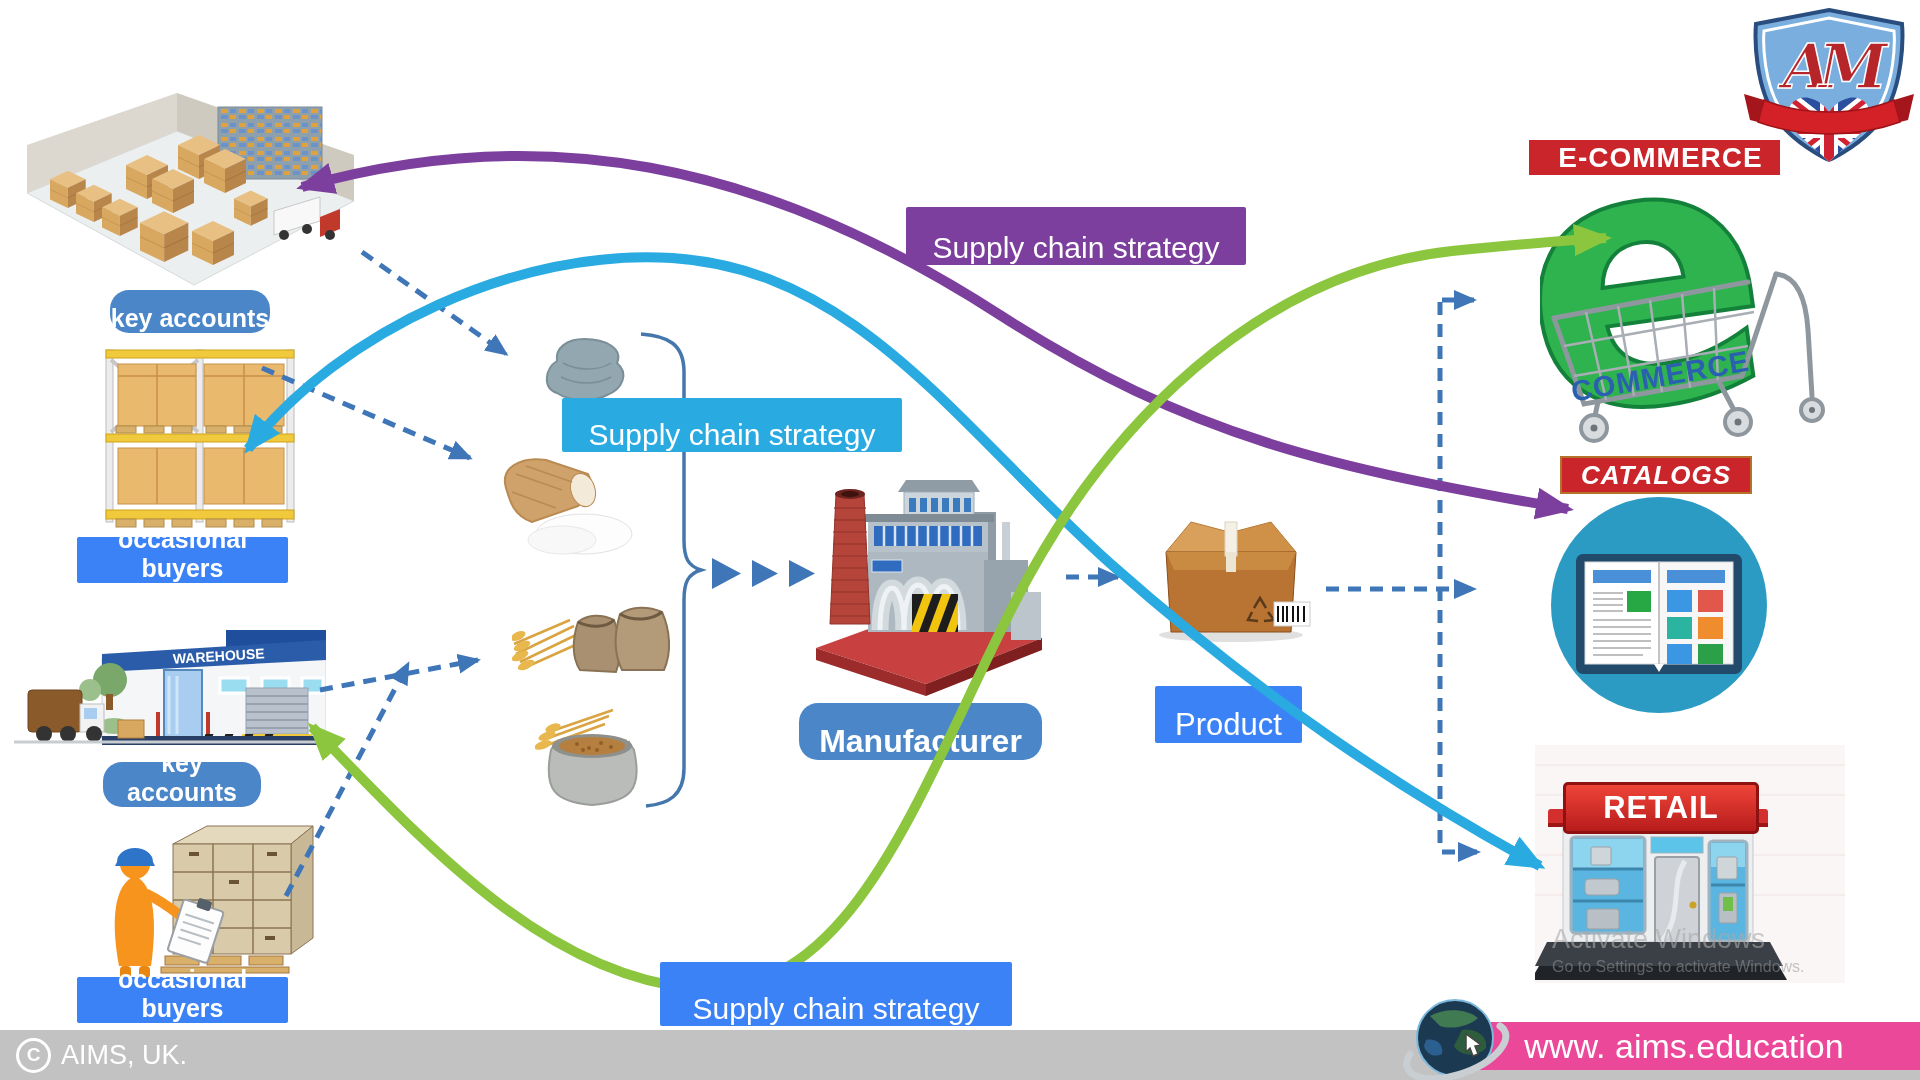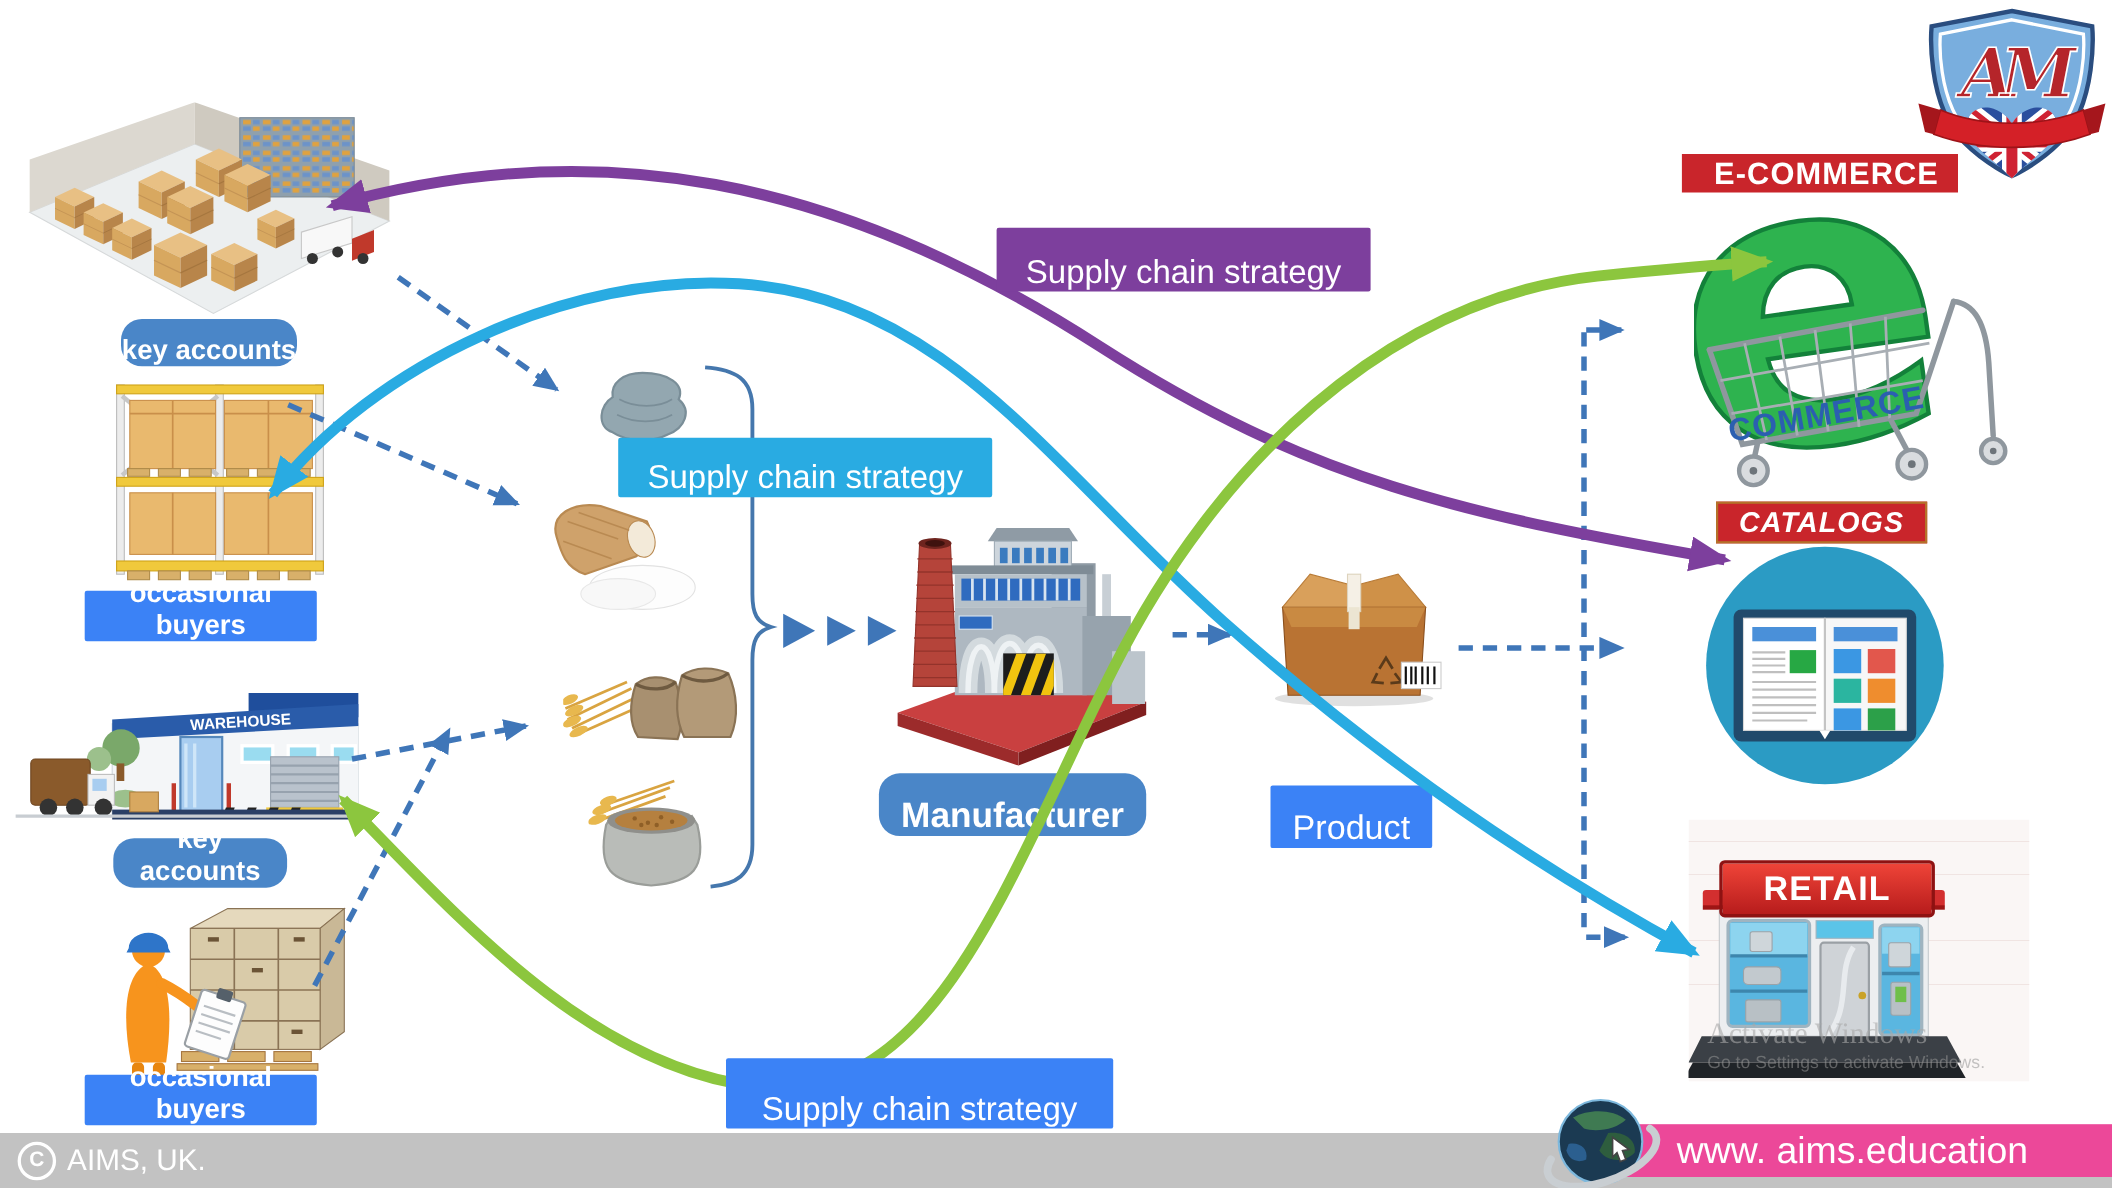--- a/index.html
+++ b/index.html
@@ -390,21 +390,21 @@
     <g stroke="#111" stroke-width="2">
       <line x1="132" y1="114" x2="132" y2="130"></line>
         <line x1="137" y1="114" x2="137" y2="130"></line>
       <line x1="141" y1="114" x2="141" y2="130"></line>
         <line x1="147" y1="114" x2="147" y2="130"></line>
       <line x1="152" y1="114" x2="152" y2="130"></line>
         <line x1="158" y1="114" x2="158" y2="130"></line>
     </g>
   </svg>
 
-  <div class="abs lbl lbl-green small-label" style="left:1155px;top:714px;width:147px;height:57px;font-size:31px;font-weight:500;">
+  <div class="abs lbl lbl-green small-label" style="left:1155px;top:686px;width:147px;height:57px;font-size:31px;font-weight:500;">
     <span>Product</span>
   </div>
 
   <div class="abs banner-red small-label" style="left:1529px;top:140px;width:239px;height:35px;font-size:28px;font-weight:600;letter-spacing:1px;padding-left:12px;">
     <span>E-COMMERCE</span>
   </div>
 
   <svg class="abs illus" style="left:1540px;top:170px;" width="300" height="280" viewBox="0 0 300 280">
     <text x="105" y="232" text-anchor="middle" font-family="DejaVu Sans, sans-serif" font-weight="bold" font-size="360" fill="#2eb34f" stroke="#13813a" stroke-width="4" transform="rotate(-8 105 120)">e</text>
     <g stroke="#8f979e" stroke-width="5" fill="none" stroke-linecap="round">
@@ -499,21 +499,21 @@
     <rect x="184" y="148" width="18" height="30" rx="2" fill="#b8c0c5" stroke="#9aa3a9"></rect>
     <rect x="188" y="152" width="10" height="14" fill="#6fbf49"></rect>
     <polygon points="12,197 235,197 248,221 0,221" fill="#3b4046"></polygon>
     <polygon points="4,221 244,221 252,235 -4,235" fill="#202428"></polygon>
   </svg>
 
   <div class="abs" id="retail-sign" style="left:1563px;top:782px;width:190px;height:46px;">
     <span>RETAIL</span>
   </div>
 
-  <div class="abs" id="wm1" style="left:1552px;top:924px;font-family:Liberation Serif, serif;">
+  <div class="abs" id="wm1" style="left:1552px;top:924px;">
     <span>Activate Windows</span>
   </div>
   <div class="abs" id="wm2" style="left:1552px;top:958px;">
     <span>Go to Settings to activate Windows.</span>
   </div>
 
   <svg id="overlay" class="abs" viewBox="0 0 1920 1080">
     <defs>
       <marker id="ah-d" markerWidth="5" markerHeight="4.2" refX="4" refY="2" orient="auto" markerUnits="strokeWidth">
         <path d="M0,0 L4.6,2 L0,4 Z" fill="#3f76b8"></path>

